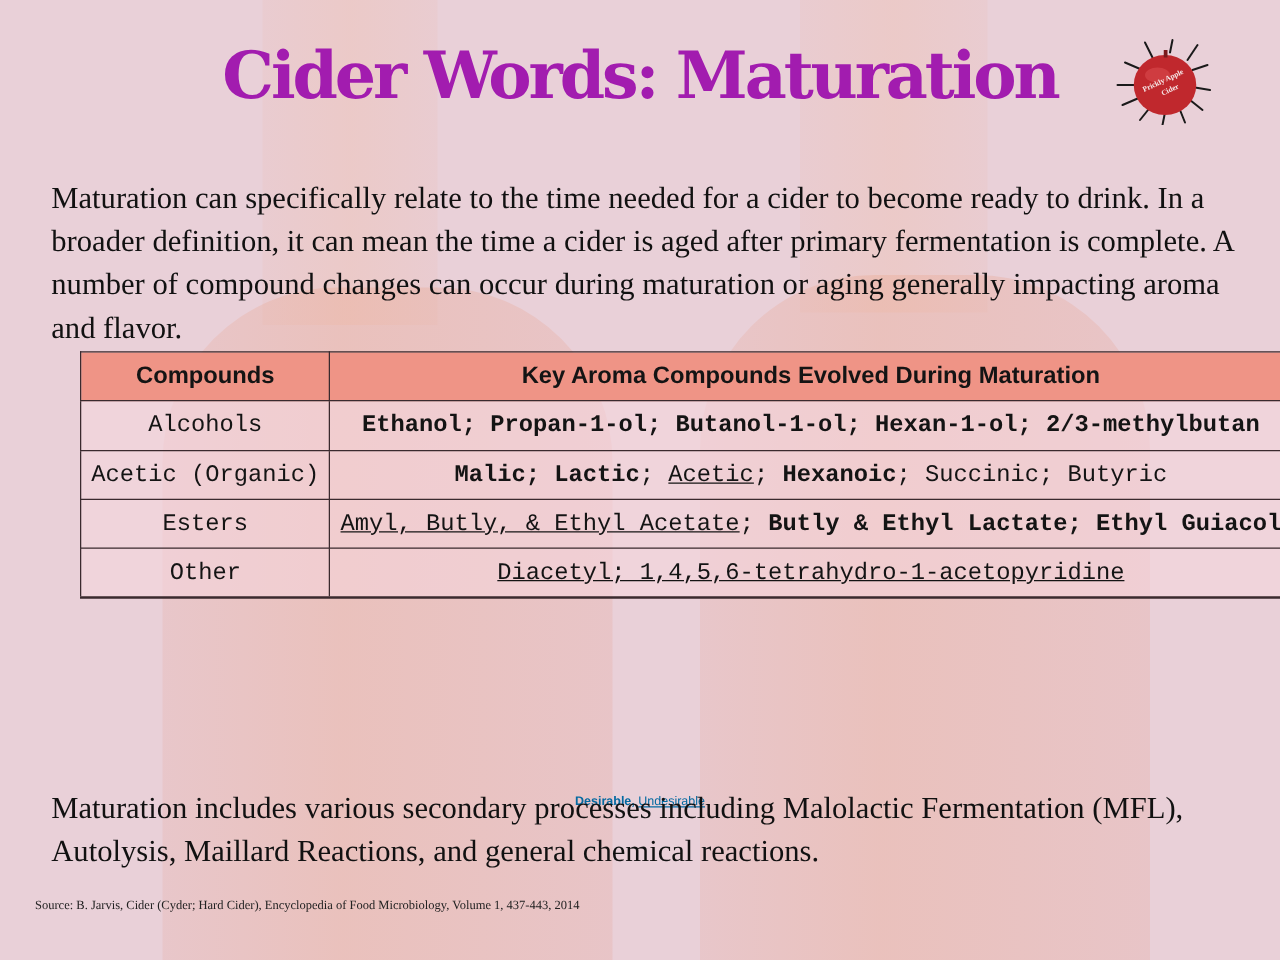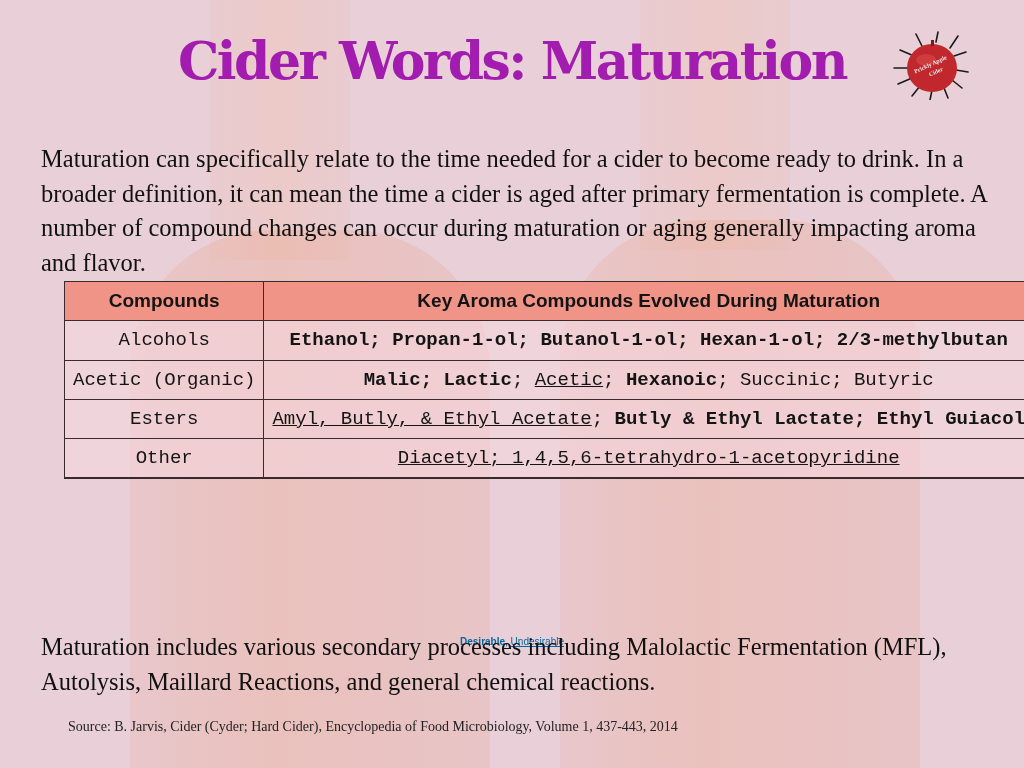--- a/index.html
+++ b/index.html
@@ -66,21 +66,21 @@
     text-align: center;
     font-family: "Liberation Sans", sans-serif;
     font-size: 10px; color: #0369a1;
   }
   .outro {
     position: absolute; left: 41px; top: 630px; width: 960px;
     font-size: 24.5px; line-height: 34.5px;
   }
   .source {
     position: absolute; left: 28px; top: 719px;
-    font-size: 14px; color: #222; margin-left: 40px;
+    font-size: 10px; color: #222;
   }
 </style>
 </head>
 <body>
 
 <div class="bg">
   <div class="bottle b1n"></div>
   <div class="bottle b1"></div>
   <div class="bottle b2n"></div>
   <div class="bottle b2"></div>

